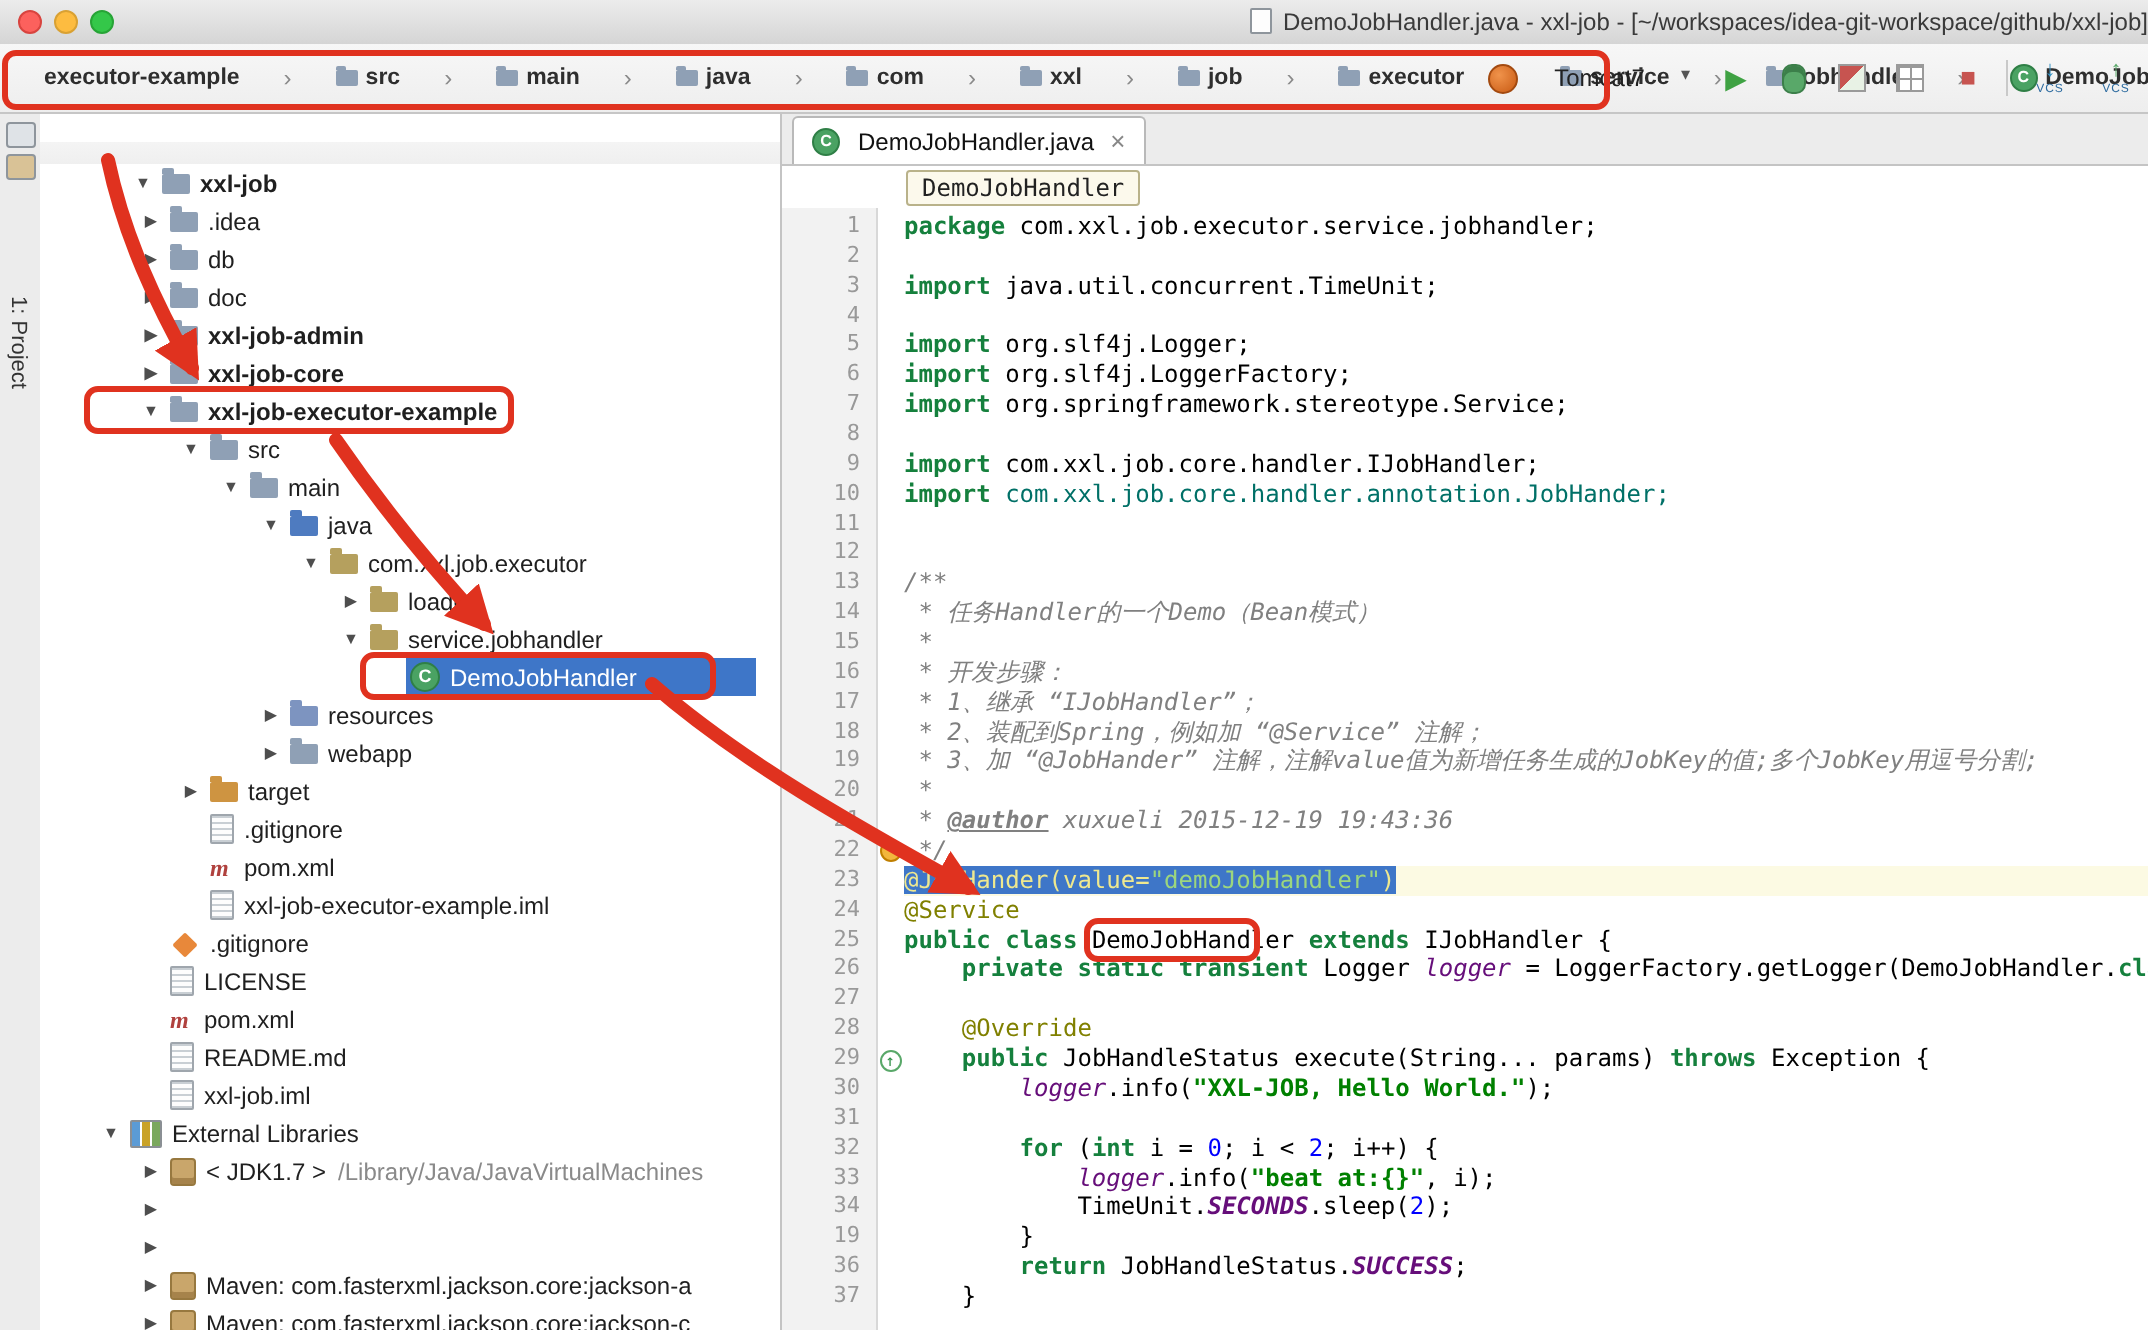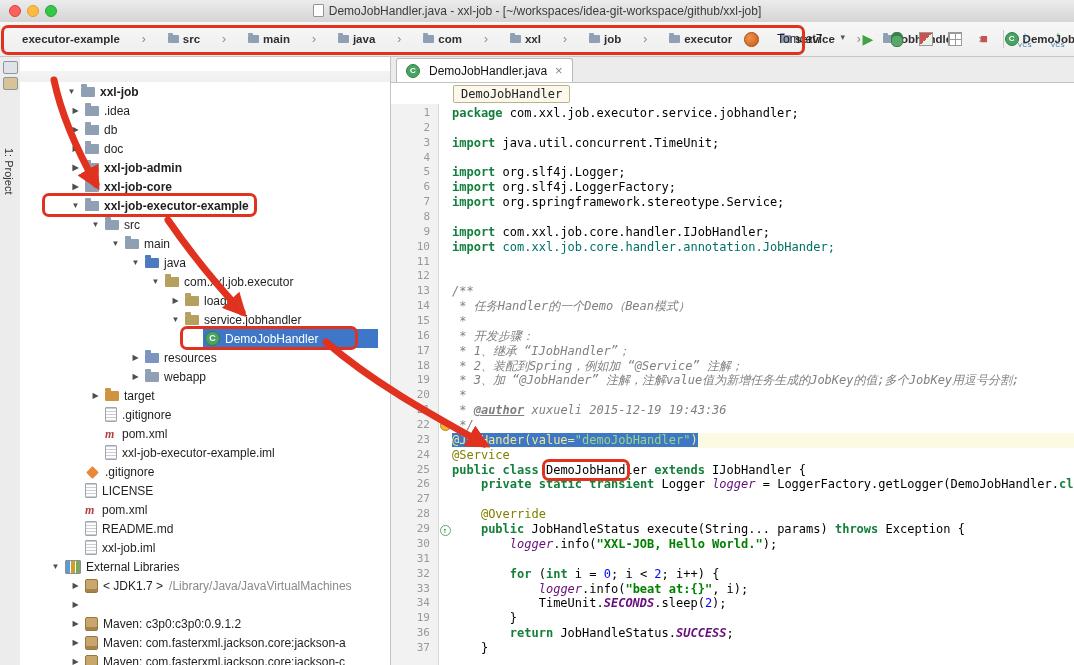--- a/index.html
+++ b/index.html
@@ -5,21 +5,21 @@
   html,body{margin:0;padding:0}
   body{width:1074px;height:665px;position:relative;overflow:hidden;background:#fff;
        font-family:"Liberation Sans",sans-serif;-webkit-user-select:none;user-select:none}
   
   .titlebar{position:absolute;left:0;top:0;right:0;height:22px;
     background:linear-gradient(#ECECEC,#D5D5D5);border-bottom:1px solid #AFAFAF;z-index:2}
   .tl{position:absolute;top:5px;width:12px;height:12px;border-radius:50%;box-sizing:border-box}
   .tl.close{left:9px;background:#FC615D;border:1px solid #D8443F}
   .tl.min{left:27px;background:#FDBC40;border:1px solid #D9A133}
   .tl.zoom{left:45px;background:#34C749;border:1px solid #27A436}
-  .title-text{position:absolute;left:0;right:0;top:0;height:21px;line-height:22px;text-align:center;
+  .title-text{position:absolute;left:0;right:0;top:0;height:21px;line-height:22px;text-align:right;
     font-size:12px;color:#3A3A3A;white-space:nowrap}
   .title-file-icon{display:inline-block;width:9px;height:11px;background:#FDFDFD;border:1px solid #8E959C;
     border-radius:1px;vertical-align:-2px;margin-right:5px}
   
   .navbar{position:absolute;left:0;top:22px;right:0;height:34px;
     background:linear-gradient(#F7F7F7,#EEEEEE);border-bottom:1px solid #C6C6C6;z-index:2}
   .crumbs{position:absolute;left:2px;top:0;height:34px;display:flex;align-items:center;
     font-size:11.5px;font-weight:bold;color:#2E2E2E;white-space:nowrap}
   .crumb{display:inline-flex;align-items:center;padding:2px 20px;border-radius:3px;cursor:default}
   .crumb-sep{color:#8A8A8A;margin:0 2px;font-weight:normal;font-size:12px}
@@ -436,24 +436,20 @@
           <span class="ticon ticon-lib"></span>
           <span class="tlabel">&lt; JDK1.7 &gt;</span>
           <span class="tsub">/Library/Java/JavaVirtualMachines</span>
         </span>
       </div>
       <div class="tree-row" style="padding-left: 48px;">
         <span class="chevron">▶</span>
       </div>
       <div class="tree-row" style="padding-left: 48px;">
         <span class="chevron">▶</span>
-        <span class="rowbody">
-          <span class="ticon ticon-lib"></span>
-          <span class="tlabel">Maven: c3p0:c3p0:0.9.1.2</span>
-        </span>
       </div>
       <div class="tree-row" style="padding-left: 48px;">
         <span class="chevron">▶</span>
         <span class="rowbody">
           <span class="ticon ticon-lib"></span>
           <span class="tlabel">Maven: com.fasterxml.jackson.core:jackson-a</span>
         </span>
       </div>
       <div class="tree-row" style="padding-left: 48px;">
         <span class="chevron">▶</span>

